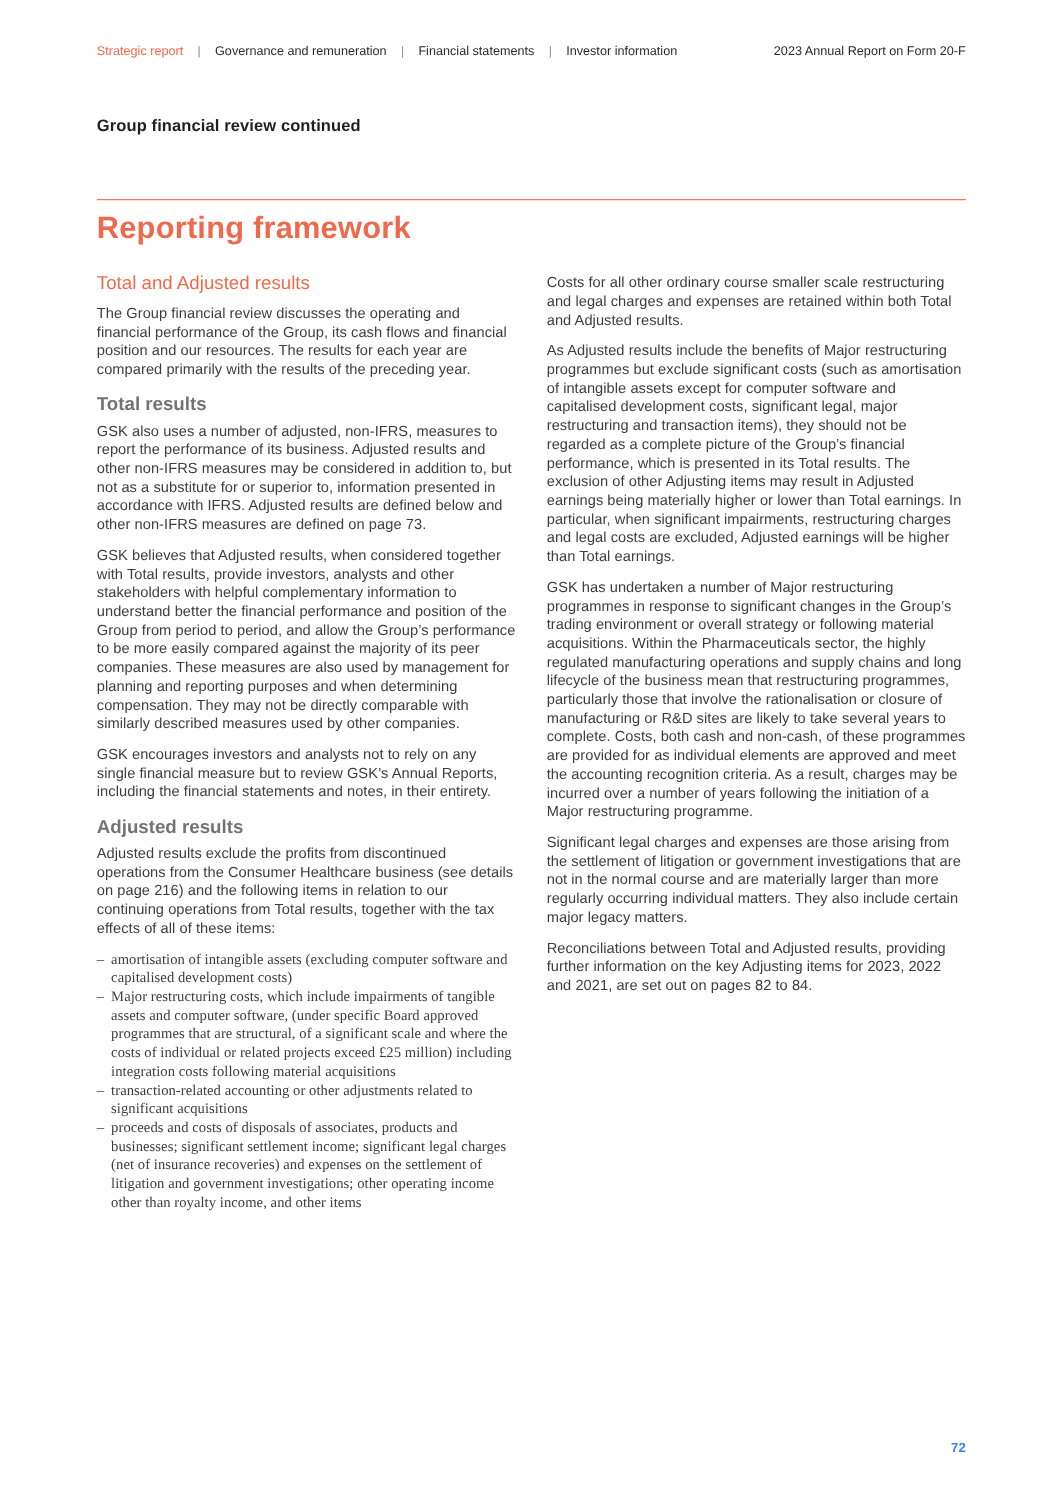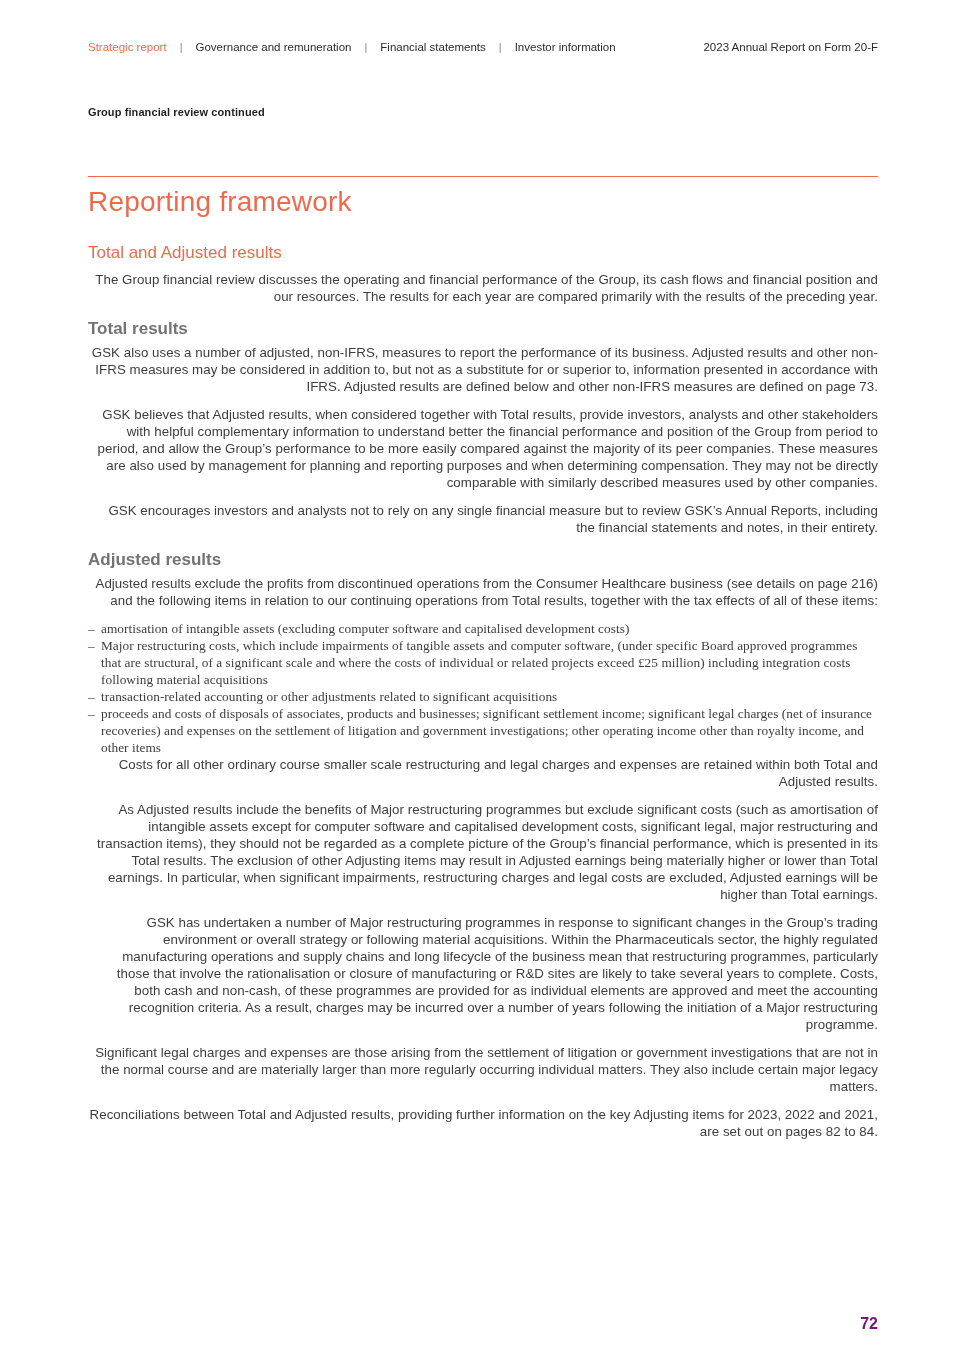--- a/index.html
+++ b/index.html
@@ -27,65 +27,64 @@
   .nav { display: flex; align-items: baseline; }
   .nav-item { white-space: nowrap; }
   .nav-item.active { color: #ee6a4d; }
   .nav-divider { margin: 0 13px; color: #8a8a8a; font-size: 11px; }
   .nav-divider::before { content: "|"; }
   .report-title { white-space: nowrap; color: #2b2b2b; }
 
   
   .subtitle {
     margin-top: 53px;
-    font-size: 11px;
+    font-size: 15px;
     font-weight: 600;
     color: #1f1f1f;
     letter-spacing: 0.1px;
   }
 
   
   .rule {
     border: none;
     border-top: 1.5px solid #ee6a4d;
     margin: 58px 0 0 0;
   }
   .page-title {
     margin: 9px 0 0 0;
     font-size: 28px;
-    font-weight: 400;
+    font-weight: 700;
     color: #ee6a4d;
     letter-spacing: 0.2px;
   }
 
   
   .columns {
     display: grid;
-    grid-template-columns: 1fr;
+    grid-template-columns: 1fr 1fr;
     column-gap: 28px;
     margin-top: 25px;
   }
   .section-heading {
     margin: 0 0 8px 0;
     font-size: 17px;
     font-weight: 400;
     color: #ee6a4d;
   }
   .sub-heading {
     margin: 14px 0 5px 0;
     font-size: 17px;
     font-weight: 700;
     color: #737373;
   }
   p.body-text {
     margin: 0 0 11px 0;
     font-size: 13.3px;
     line-height: 17px;
     letter-spacing: 0.05px;
-    text-align: right;
   }
   ul.dash-list {
     list-style: none;
     margin: 0;
     padding: 0;
     font-family: Liberation Serif, serif;
   }
   ul.dash-list li {
     position: relative;
     padding-left: 13px;
@@ -97,24 +96,24 @@
     content: "\2013";
     position: absolute;
     left: 0;
     top: 0;
   }
 
   
   .footer-page {
     position: absolute;
     right: 88px;
-    bottom: 32px;
-    font-size: 16px;
+    bottom: 42px;
+    font-size: 12px;
     font-weight: 700;
-    color: #701a75;
+    color: #3b82f6;
   }
 </style>
 </head>
 <body>
 
 <div class="page">
 
   <div class="topbar">
     <div class="nav">
       <span class="nav-item active">Strategic report</span>

